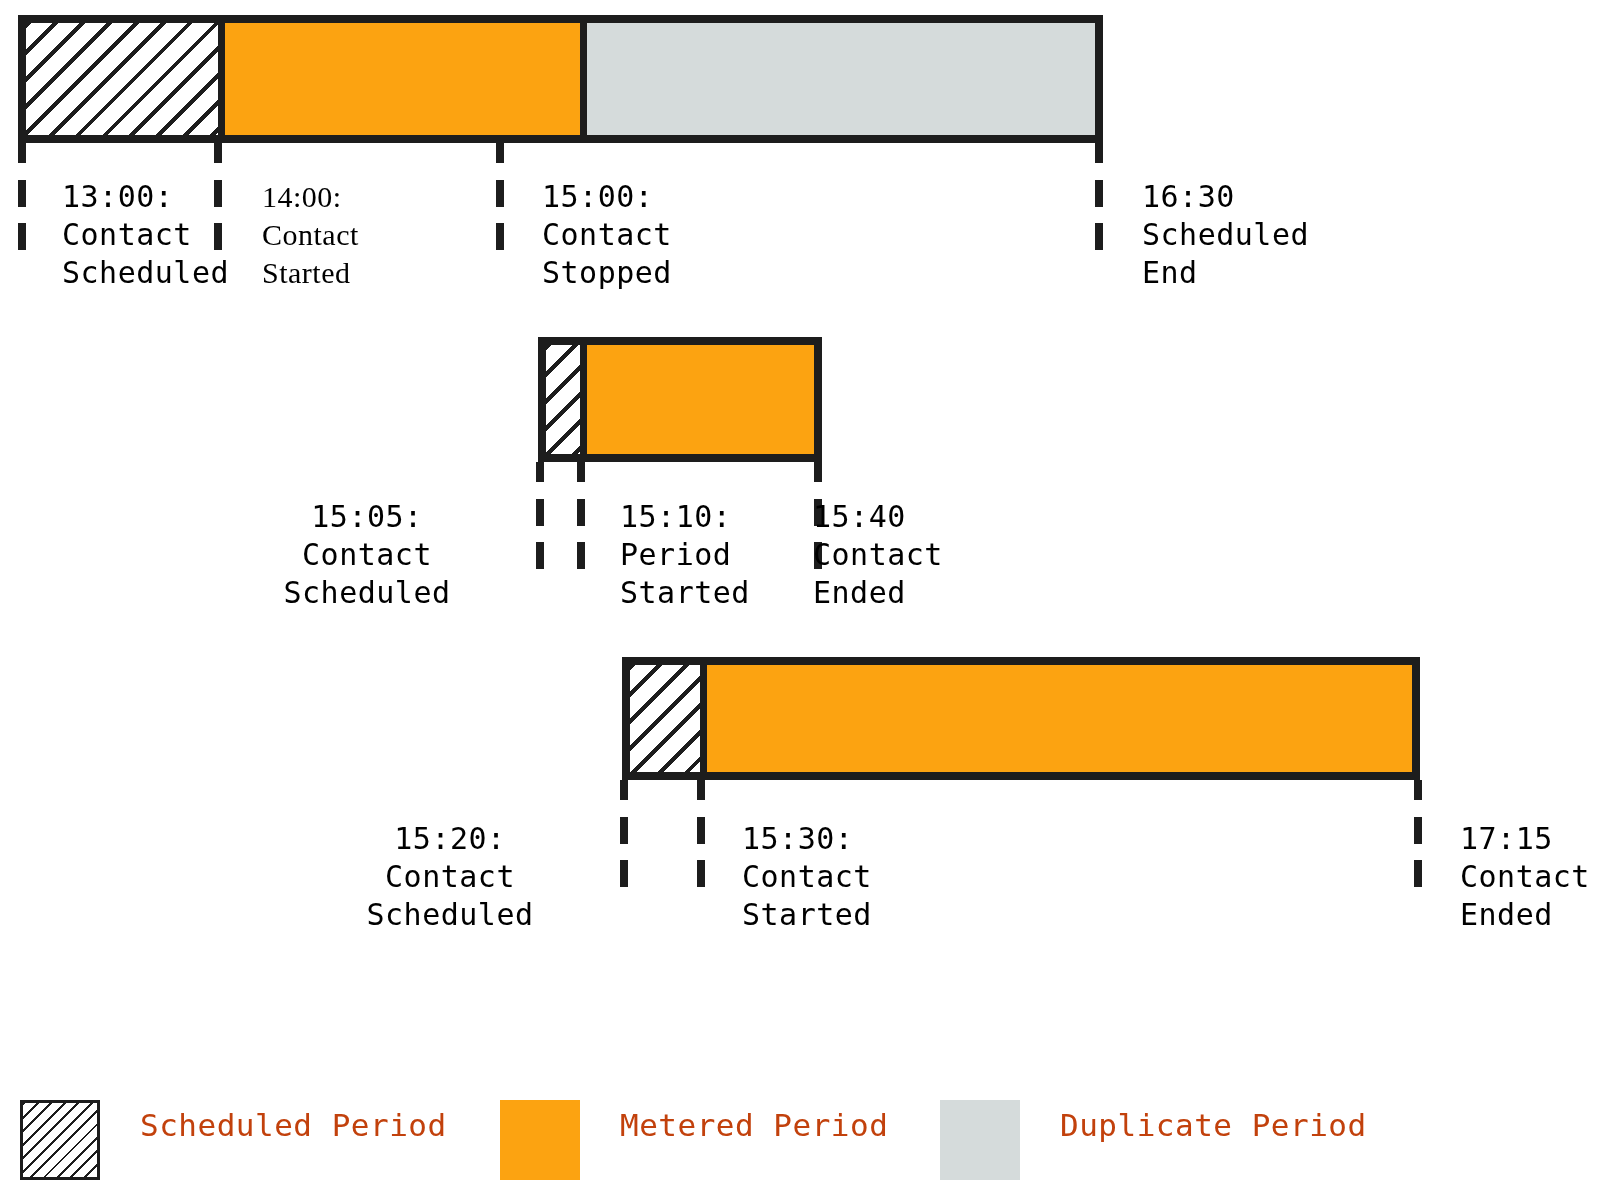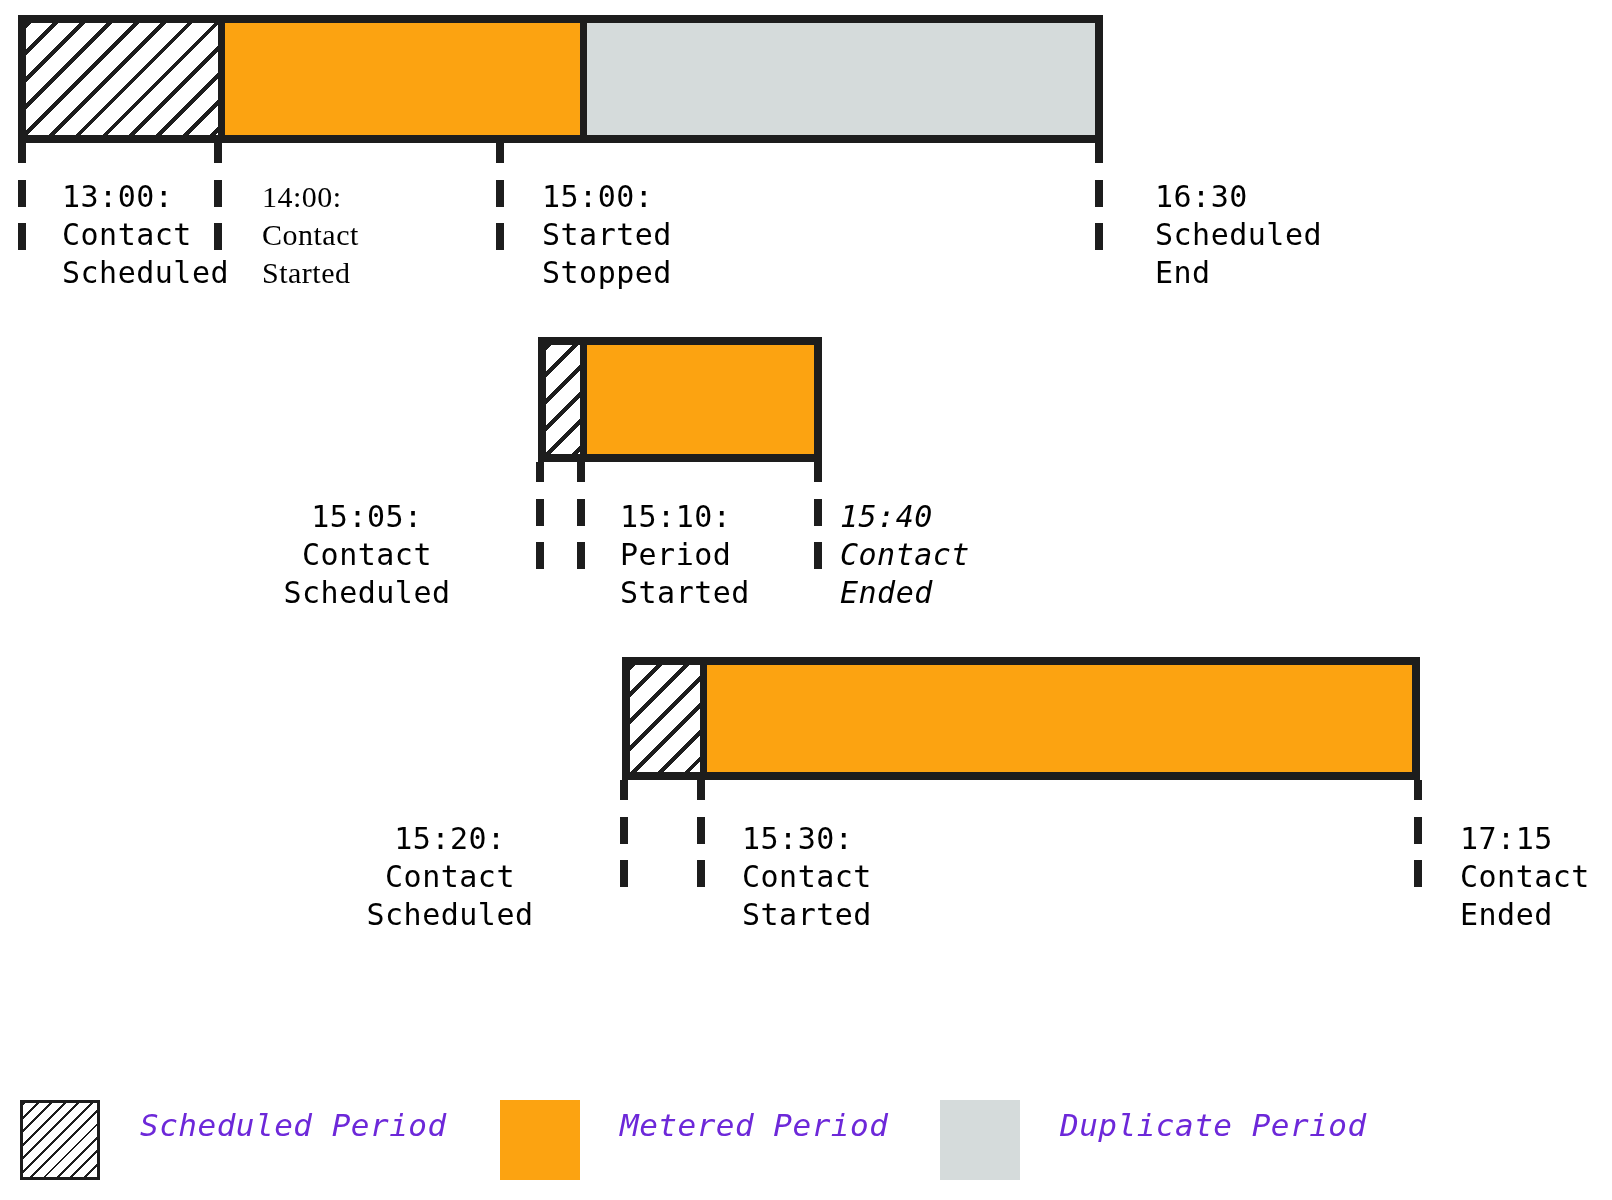--- a/index.html
+++ b/index.html
@@ -41,21 +41,21 @@
 
   
   .swatch{position:absolute;width:80px;height:80px;}
   .swatch.scheduled{
     border:3px solid #1d1d1d;background-color:#ffffff;
     background-image:repeating-linear-gradient(135deg,#1d1d1d 0 2px,transparent 2px 9.5px);
   }
   .swatch.metered{background-color:#FCA311;}
   .swatch.duplicate{background-color:#D5DBDB;}
   .legend-label{
-    position:absolute;color:#6d28d9;font-size:31px;line-height:38px;letter-spacing:0.5px;font-style:italic;
+    position:absolute;color:#c2410c;font-size:31px;line-height:38px;letter-spacing:0.5px;
   }
 </style>
 </head>
 <body>
 
 <div class="canvas">
 
   <div class="bar" style="left:18px;top:15px;width:1085px;height:128px;">
     <div class="seg scheduled" style="width:192px;"></div>
     <div class="seg metered" style="width:362px;"></div>
@@ -65,40 +65,40 @@
   <div class="tick" style="left:214px;top:143px;"></div>
   <div class="tick" style="left:496px;top:143px;"></div>
   <div class="tick" style="left:1095px;top:143px;"></div>
   <div class="marker-label" style="left:62px;top:178px;">13:00:
 Contact
 Scheduled</div>
   <div class="marker-label" style="left:262px;top:178px;font-family:Liberation Serif, serif;">14:00:
 Contact
 Started</div>
   <div class="marker-label" style="left:542px;top:178px;">15:00:
-Started
+Contact
 Stopped</div>
-  <div class="marker-label" style="left:1142px;top:178px;margin-left:13px;">16:30
+  <div class="marker-label" style="left:1142px;top:178px;">16:30
 Scheduled
 End</div>
 
   <div class="bar" style="left:538px;top:337px;width:284px;height:125px;">
     <div class="seg scheduled" style="width:34px;"></div>
     <div class="seg metered" style="width:234px;"></div>
   </div>
   <div class="tick" style="left:536px;top:462px;"></div>
   <div class="tick" style="left:577px;top:462px;"></div>
   <div class="tick" style="left:814px;top:462px;"></div>
   <div class="marker-label align-right" style="left:227px;top:498px;width:280px;">15:05:
 Contact
 Scheduled</div>
   <div class="marker-label" style="left:620px;top:498px;">15:10:
 Period
 Started</div>
-  <div class="marker-label" style="left:840px;top:498px;font-style:italic;">15:40
+  <div class="marker-label" style="left:813px;top:498px;">15:40
 Contact
 Ended</div>
 
   <div class="bar" style="left:622px;top:657px;width:798px;height:123px;">
     <div class="seg scheduled" style="width:70px;"></div>
     <div class="seg metered" style="width:712px;"></div>
   </div>
   <div class="tick" style="left:620px;top:780px;"></div>
   <div class="tick" style="left:697px;top:780px;"></div>
   <div class="tick" style="left:1414px;top:780px;"></div>

